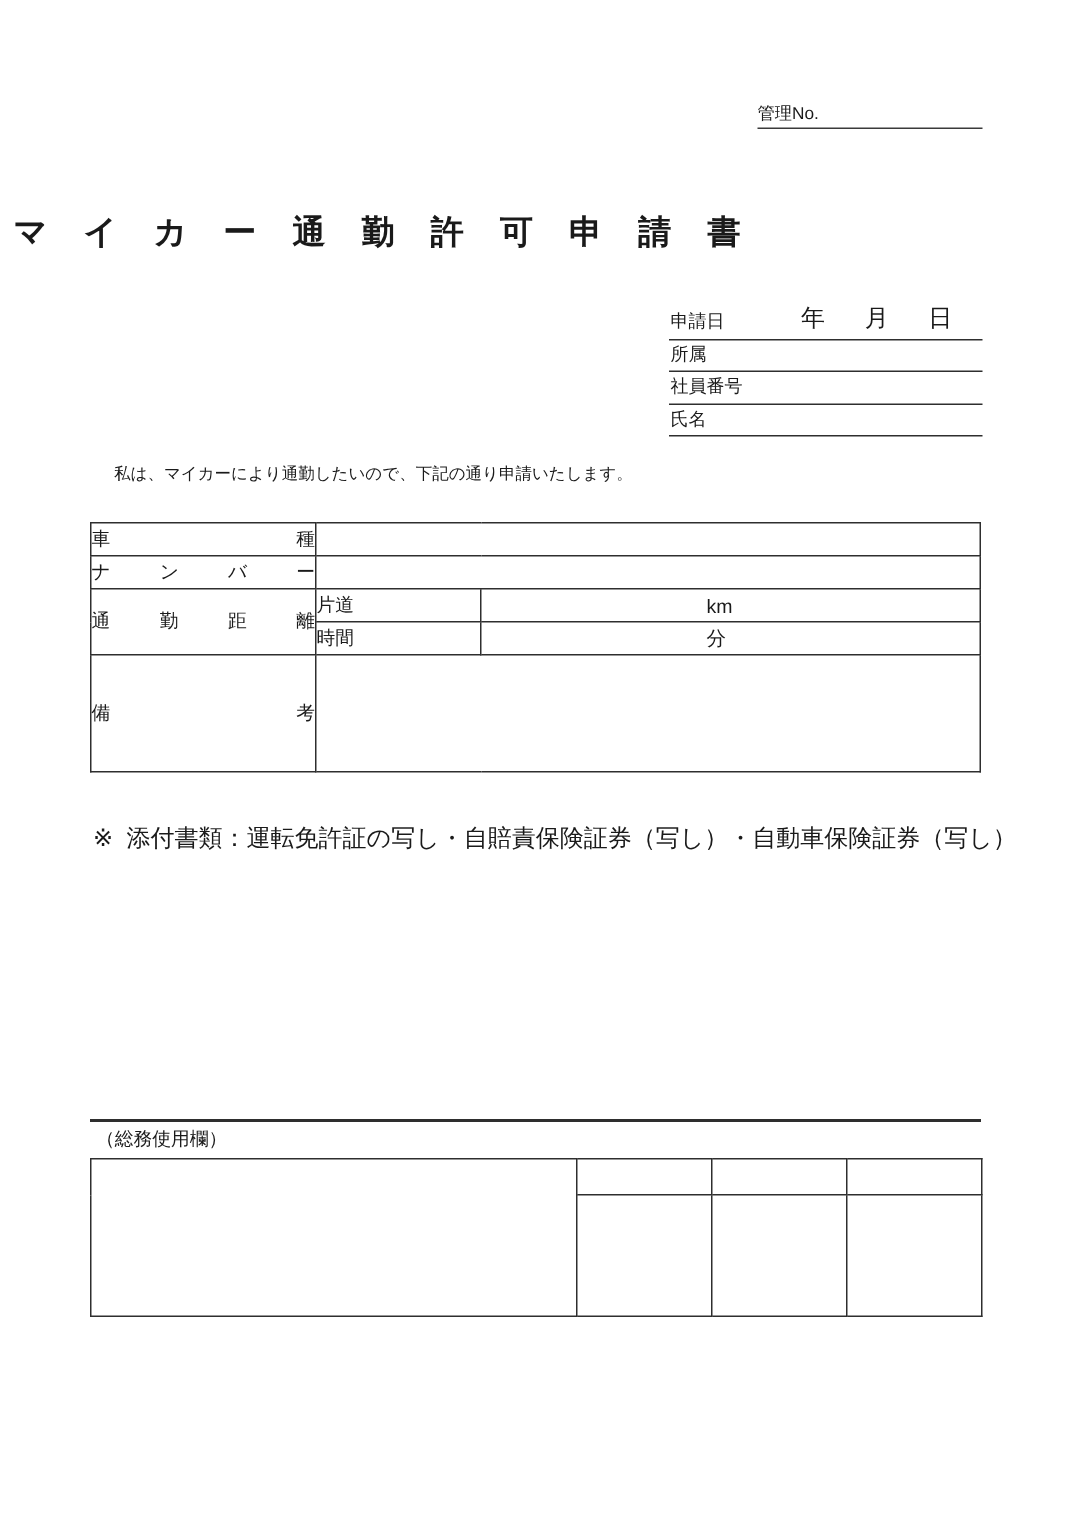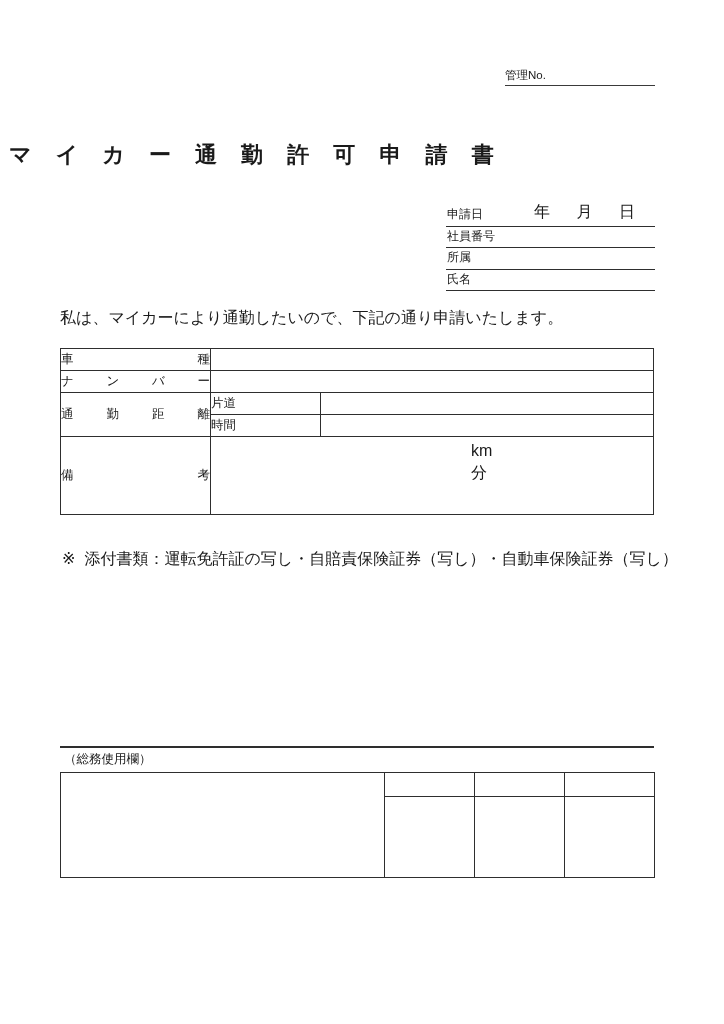--- a/index.html
+++ b/index.html
@@ -80,23 +80,23 @@
     bottom: 2.5px;
     font-size: 16px;
     white-space: nowrap;
   }
   .date-marks span { margin-right: 22px; }
   .date-marks span:last-child { margin-right: 0; }
 
   
   .statement {
     position: absolute;
-    left: 60px;
+    left: 76px;
     top: 308px;
-    font-size: 16px;
+    font-size: 11px;
     white-space: nowrap;
   }
 
   
   .main-table {
     position: absolute;
     left: 60px;
     top: 348px;
     width: 594px;
     border-collapse: collapse;
@@ -130,22 +130,21 @@
   }
   .unit-cell {
     padding-left: 0;
     position: relative;
   }
   .unit-text {
     position: absolute;
     left: 150px;
     top: 50%;
     transform: translateY(-50%);
-    font-size: 16px;
-    margin-top: 47px;
+    font-size: 13px;
   }
   .remarks-cell {
     height: 77px;
     text-align: justify;
     text-align-last: justify;
     padding: 0 16px;
     white-space: nowrap;
   }
   .blank-cell { }
 
@@ -208,25 +207,25 @@
     <div class="applicant-row">
       <span class="lbl">申請日</span>
       <span class="date-marks">
         <span>年</span>
         <span>月</span>
         <span>日</span>
       </span>
     </div>
 
     <div class="applicant-row">
+      <span class="lbl">所属</span>
+    </div>
+
+    <div class="applicant-row">
       <span class="lbl">社員番号</span>
-    </div>
-
-    <div class="applicant-row">
-      <span class="lbl">所属</span>
     </div>
 
     <div class="applicant-row">
       <span class="lbl">氏名</span>
     </div>
 
   </div>
 
   <div class="statement">私は、マイカーにより通勤したいので、下記の通り申請いたします。</div>
 

